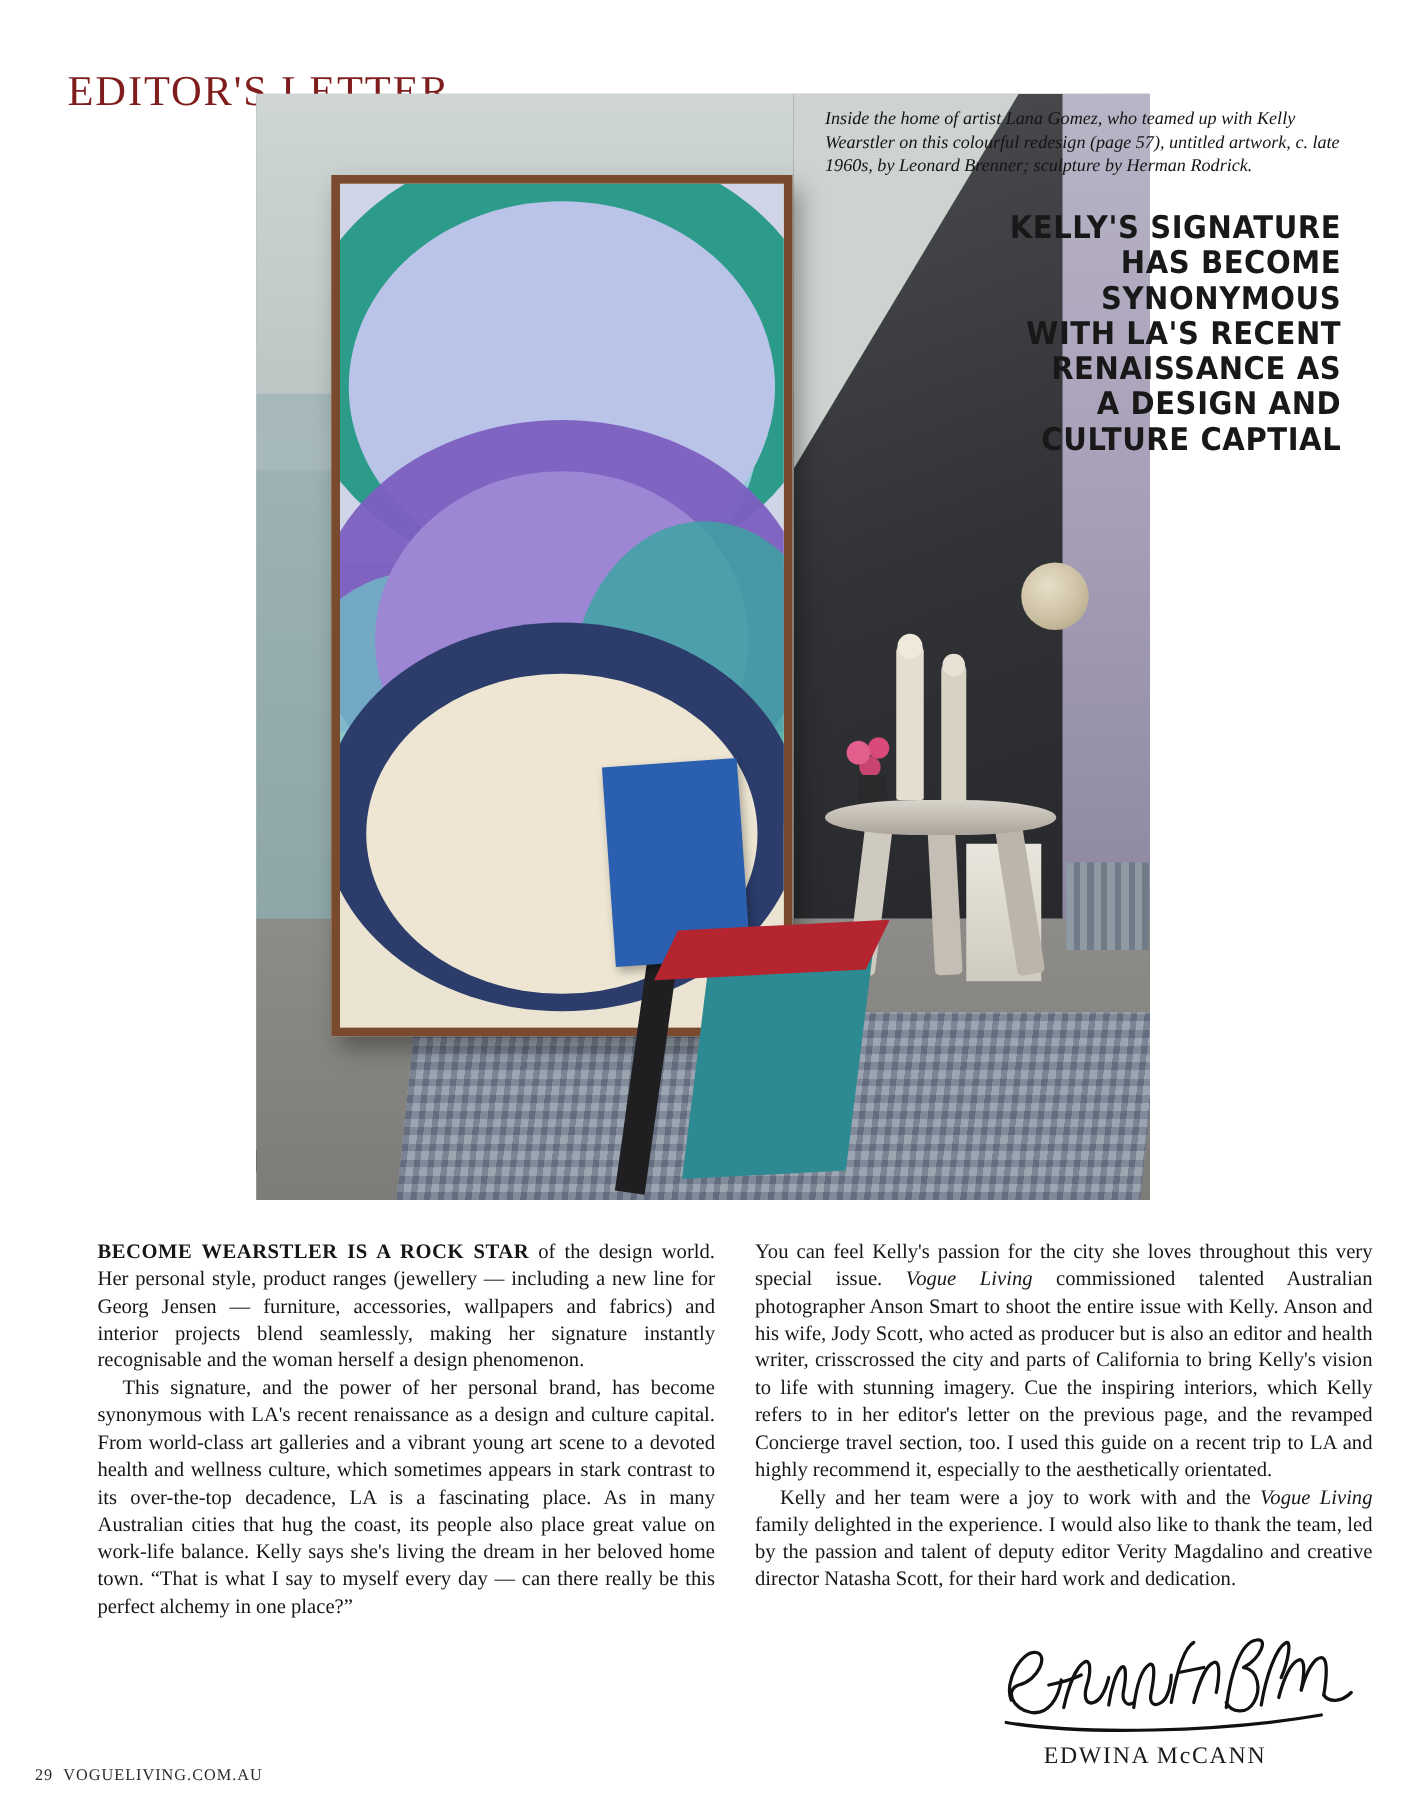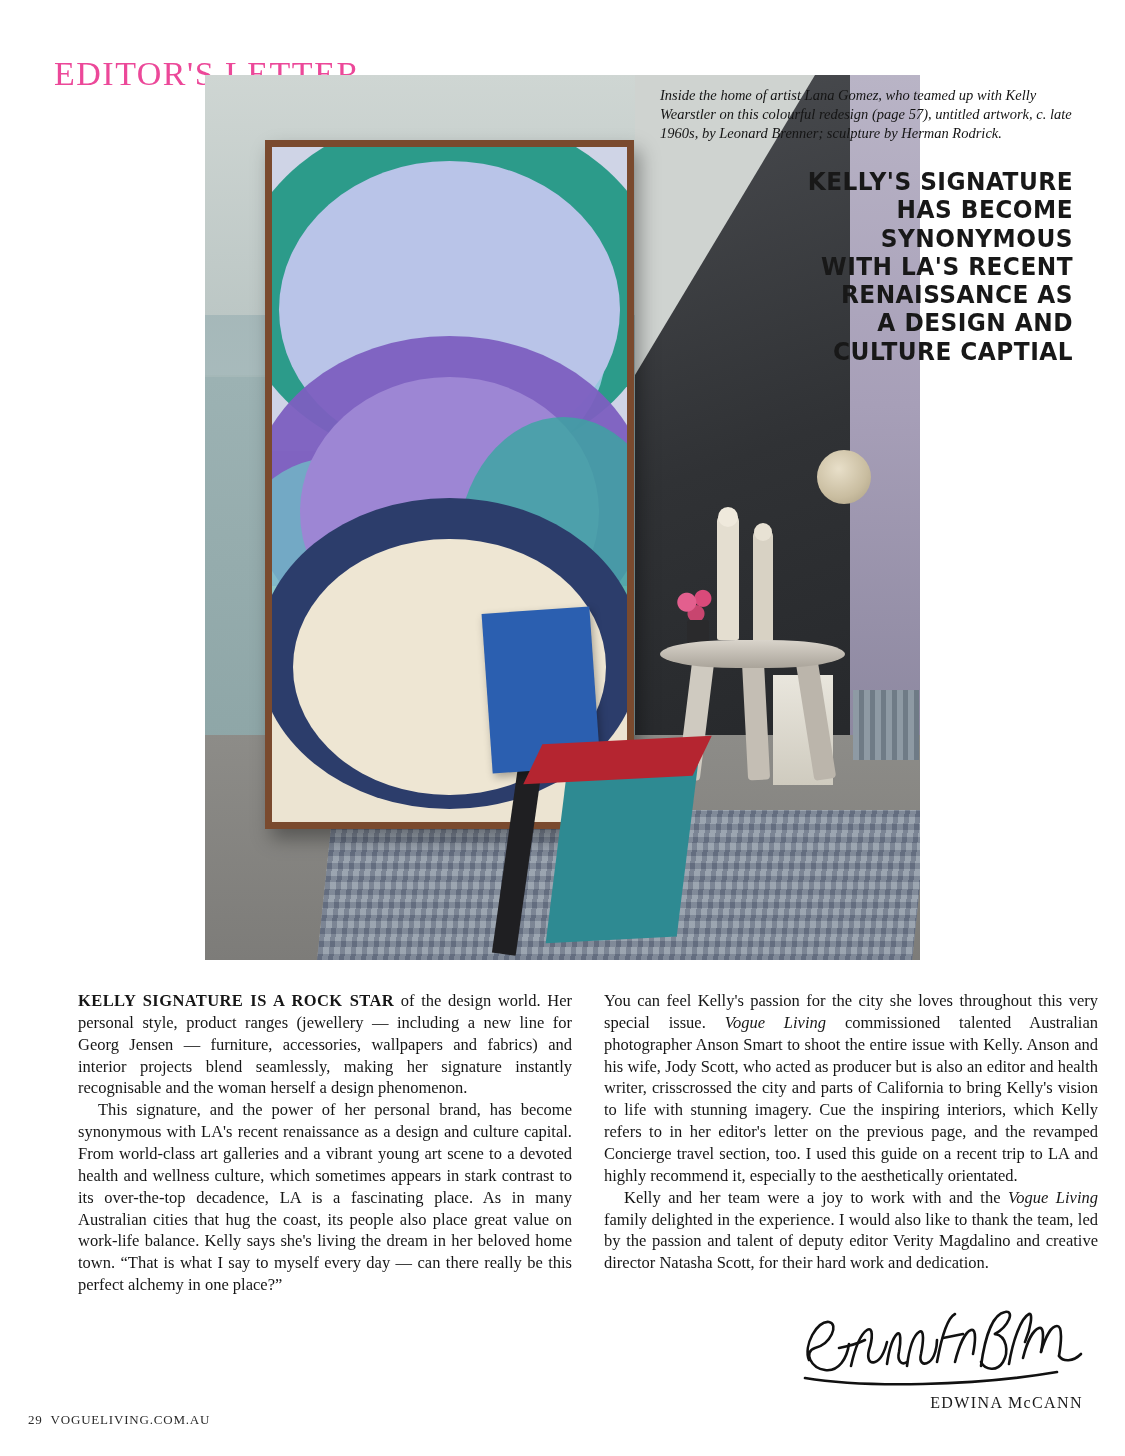--- a/index.html
+++ b/index.html
@@ -17,21 +17,21 @@
   }
 
   
   .page-header {
     position: absolute;
     left: 54px;
     top: 32px;
     font-family: "Liberation Serif", serif;
     font-size: 34px;
     letter-spacing: 1.5px;
-    color: #ec4899;
+    color: #7f1d1d;
     font-weight: normal;
   }
 
   
   .photo {
     position: absolute;
     left: 205px;
     top: 75px;
     width: 715px;
     height: 885px;
@@ -200,25 +200,25 @@
   .signature-wrap {
     position: absolute;
     right: 30px;
     top: 1300px;
     width: 330px;
     text-align: center;
   }
   .signature-svg { display:block; margin-left:auto; margin-right:0; }
   .signature-name {
     font-family: "Liberation Serif", serif;
-    font-size: 16px;
+    font-size: 19px;
     letter-spacing: 1.4px;
     color: #1a1a1a;
     margin-top: 4px;
-    text-align: right;
+    text-align: center;
     padding-right: 12px;
   }
 
   
   .footer {
     position: absolute;
     left: 28px;
     bottom: 28px;
     font-family: "Liberation Serif", serif;
     font-size: 13px;
@@ -285,21 +285,21 @@
   <div>HAS BECOME</div>
   <div>SYNONYMOUS</div>
   <div>WITH LA'S RECENT</div>
   <div>RENAISSANCE AS</div>
   <div>A DESIGN AND</div>
   <div>CULTURE CAPTIAL</div>
 </div>
 
 <div class="columns">
   <div class="col">
-    <p class="first"><span class="lede">KELLY SIGNATURE IS A ROCK STAR</span><span> of the design world. Her personal style, product ranges (jewellery — including a new line for Georg Jensen — furniture, accessories, wallpapers and fabrics) and interior projects blend seamlessly, making her signature instantly recognisable and the woman herself a design phenomenon.</span></p>
+    <p class="first"><span class="lede">BECOME WEARSTLER IS A ROCK STAR</span><span> of the design world. Her personal style, product ranges (jewellery — including a new line for Georg Jensen — furniture, accessories, wallpapers and fabrics) and interior projects blend seamlessly, making her signature instantly recognisable and the woman herself a design phenomenon.</span></p>
     <p>This signature, and the power of her personal brand, has become synonymous with LA's recent renaissance as a design and culture capital. From world-class art galleries and a vibrant young art scene to a devoted health and wellness culture, which sometimes appears in stark contrast to its over-the-top decadence, LA is a fascinating place. As in many Australian cities that hug the coast, its people also place great value on work-life balance. Kelly says she's living the dream in her beloved home town. “That is what I say to myself every day — can there really be this perfect alchemy in one place?”</p>
   </div>
   <div class="col">
     <p class="first"><span>You can feel Kelly's passion for the city she loves throughout this very special issue. </span><span class="ital">Vogue Living</span><span> commissioned talented Australian photographer Anson Smart to shoot the entire issue with Kelly. Anson and his wife, Jody Scott, who acted as producer but is also an editor and health writer, crisscrossed the city and parts of California to bring Kelly's vision to life with stunning imagery. Cue the inspiring interiors, which Kelly refers to in her editor's letter on the previous page, and the revamped Concierge travel section, too. I used this guide on a recent trip to LA and highly recommend it, especially to the aesthetically orientated.</span></p>
     <p><span>Kelly and her team were a joy to work with and the </span><span class="ital">Vogue Living</span><span> family delighted in the experience. I would also like to thank the team, led by the passion and talent of deputy editor Verity Magdalino and creative director Natasha Scott, for their hard work and dedication.</span></p>
   </div>
 </div>
 
 <div class="signature-wrap">
   <svg class="signature-svg" width="300" height="90" viewBox="0 0 300 90">

